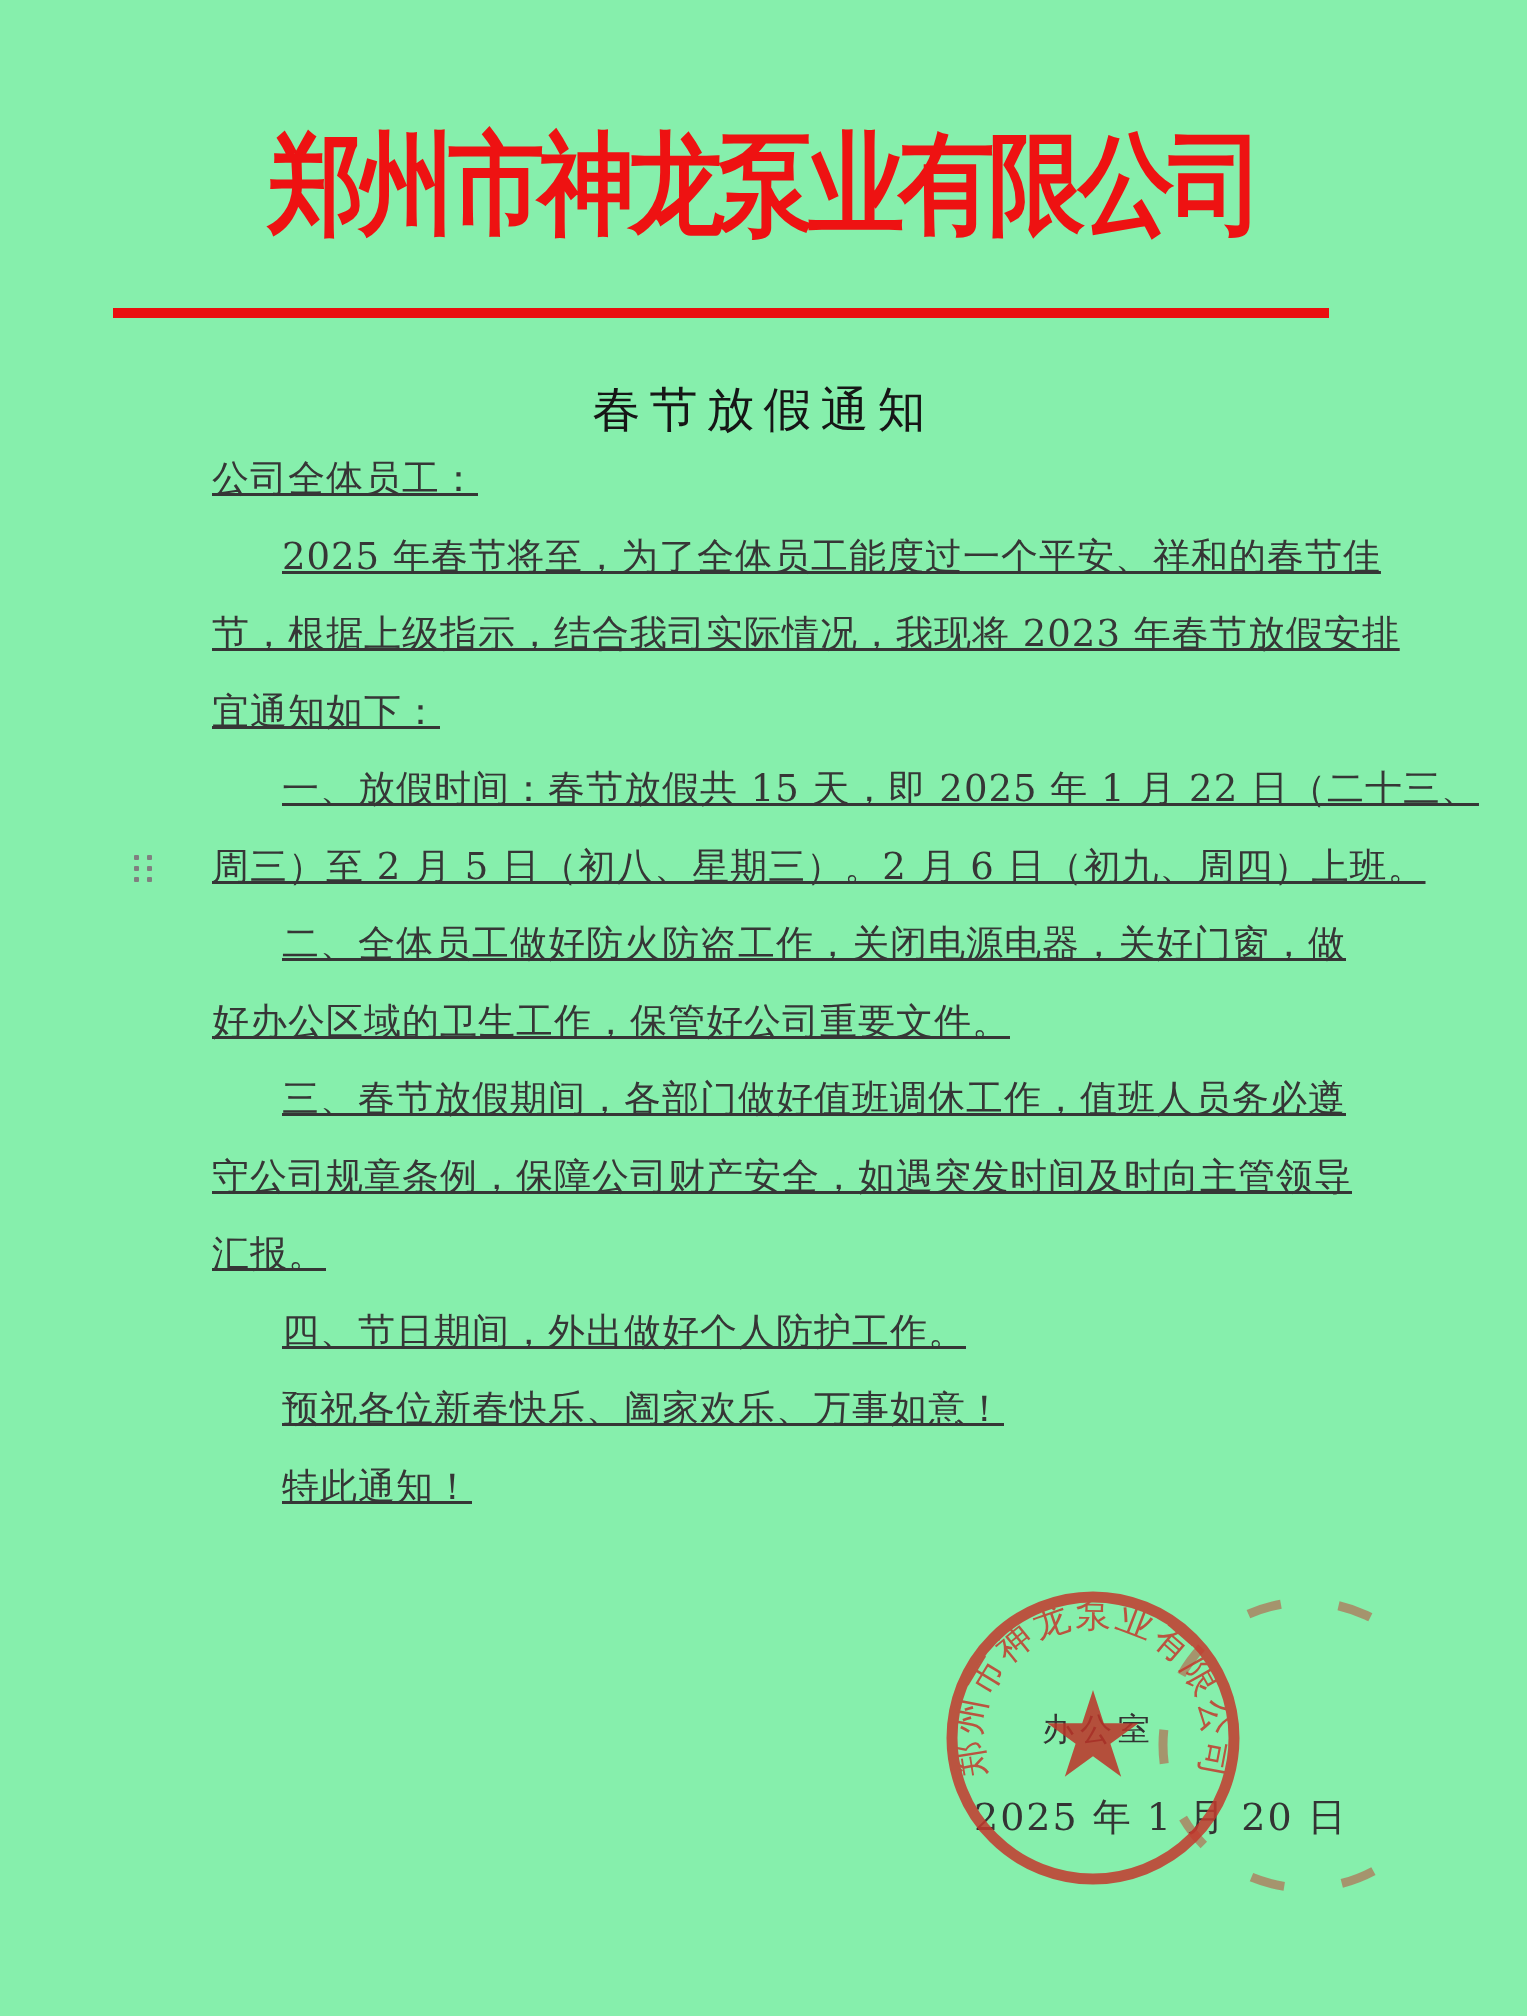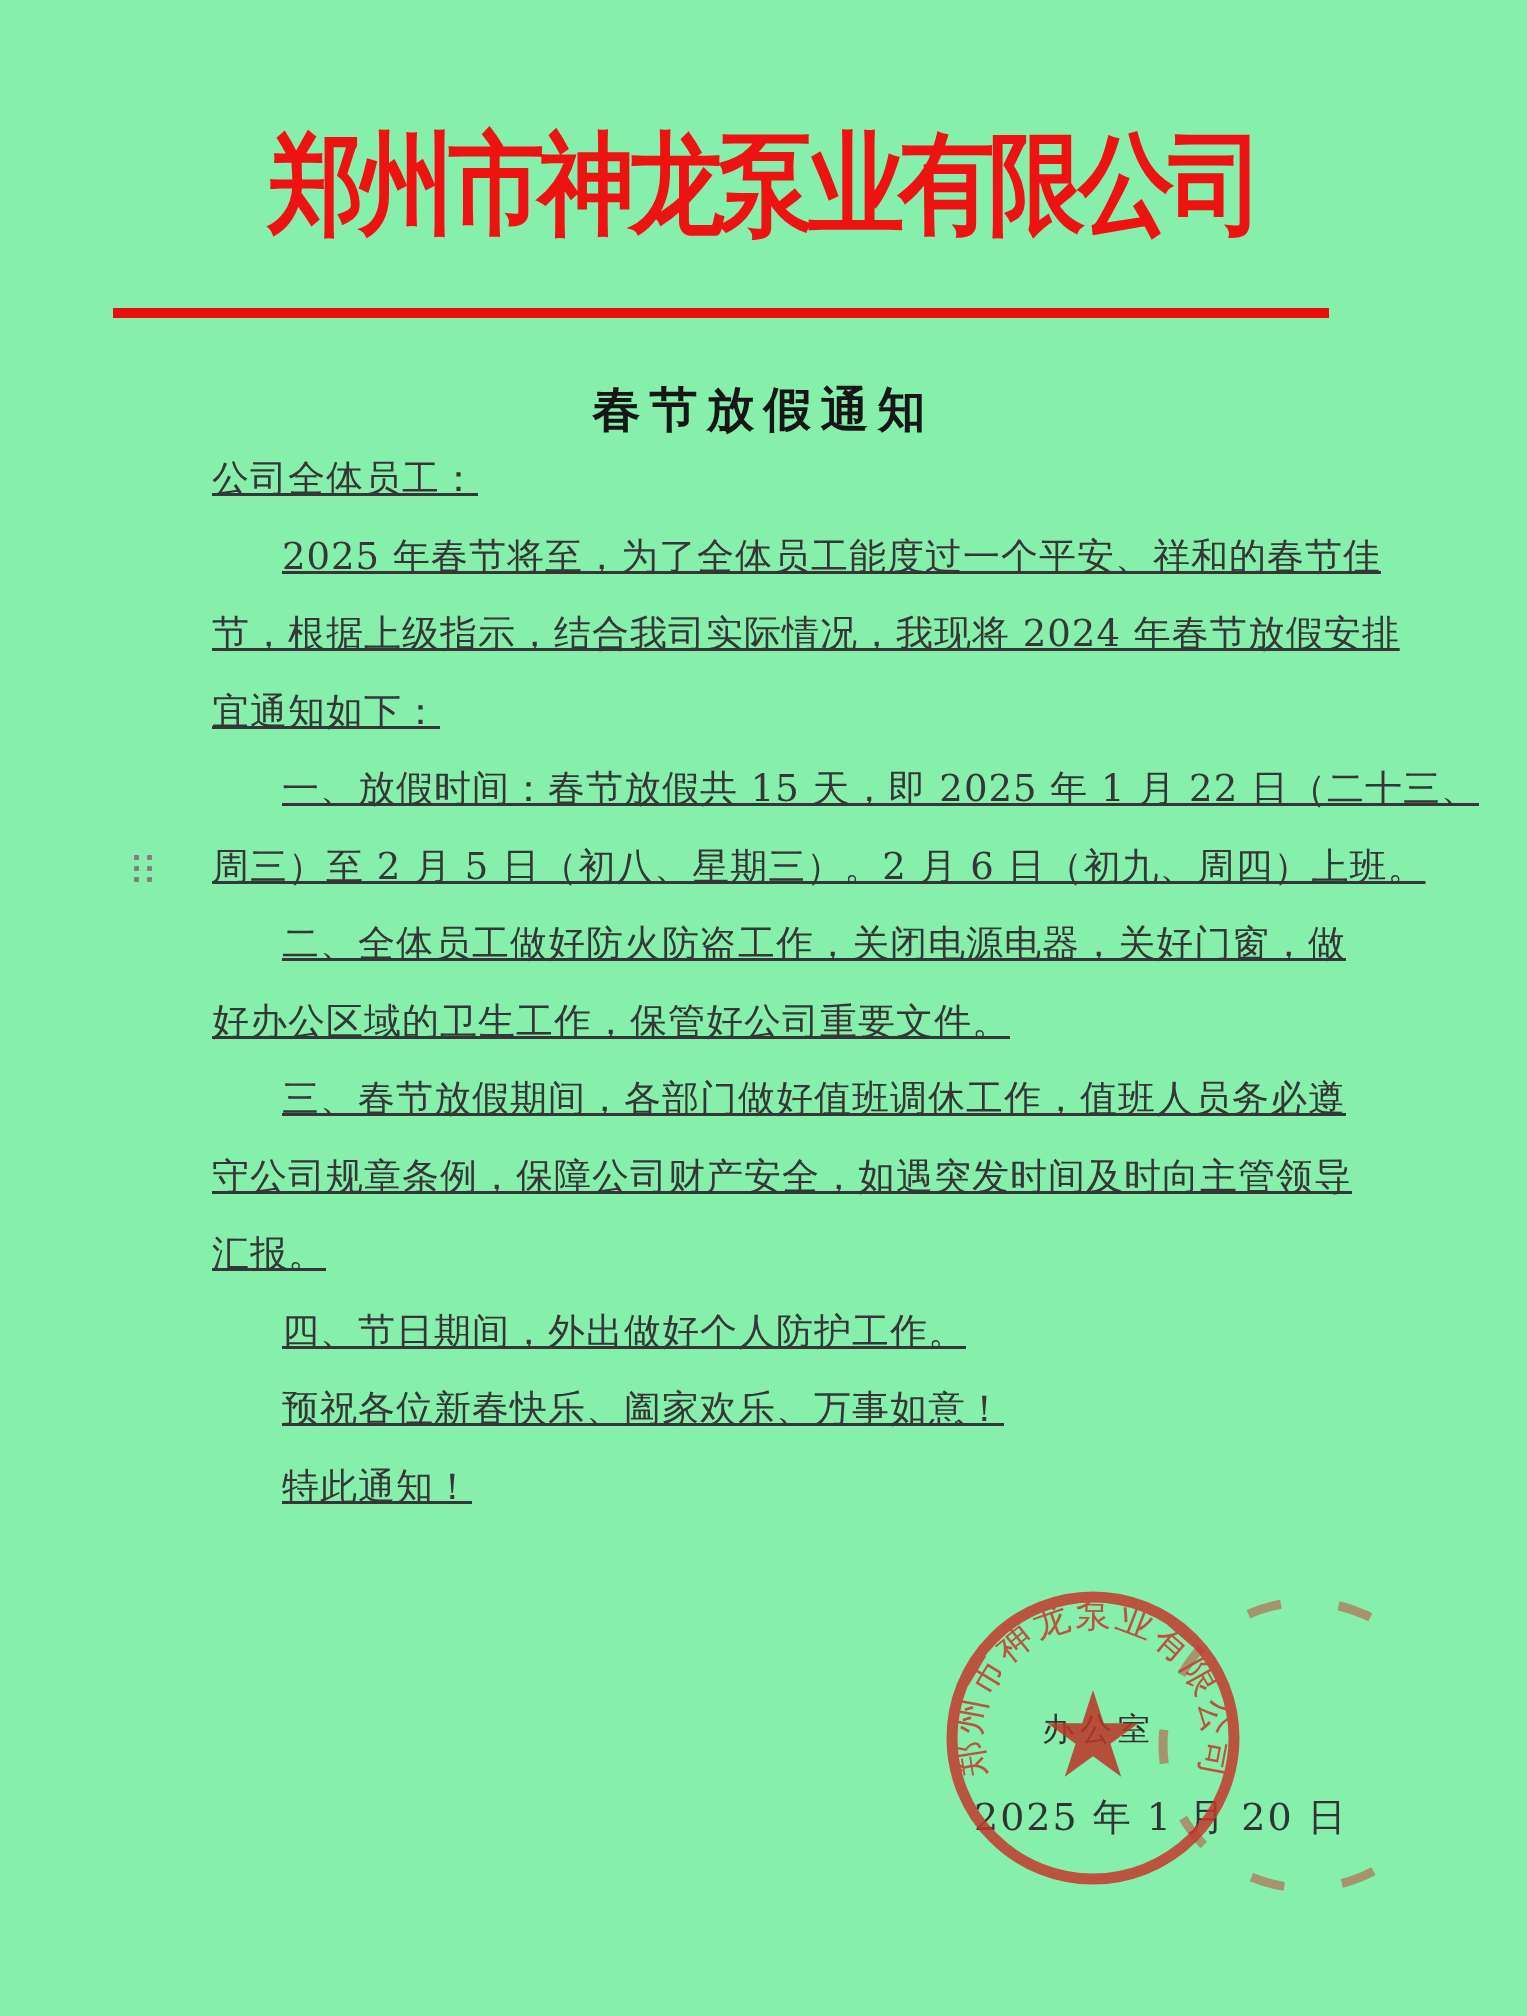--- a/index.html
+++ b/index.html
@@ -21,21 +21,21 @@
     white-space:nowrap;
   }
   .red-rule{
     position:absolute;left:113px;top:308px;
     width:1216px;height:10px;
     background:#ea0f0f;
   }
   .doc-title{
     position:absolute;left:0;right:0;top:378px;
     text-align:center;
-    font-size:48px;font-weight:700;
+    font-size:48px;font-weight:400;
     color:#161616;
     letter-spacing:9px;
     white-space:nowrap;
   }
   .body-lines{
     position:absolute;left:212px;top:440px;width:1065px;
   }
   .line{
     height:77.5px;line-height:77.5px;
     font-size:37px;color:#363636;
@@ -76,21 +76,21 @@
 
   <div class="company-title">郑州市神龙泵业有限公司</div>
 
   <div class="red-rule"></div>
 
   <div class="doc-title">春节放假通知</div>
 
   <div class="body-lines">
     <div class="line">公司全体员工：</div>
     <div class="line indent">2025 年春节将至，为了全体员工能度过一个平安、祥和的春节佳</div>
-    <div class="line">节，根据上级指示，结合我司实际情况，我现将 2024 年春节放假安排</div>
+    <div class="line">节，根据上级指示，结合我司实际情况，我现将 2023 年春节放假安排</div>
     <div class="line">宜通知如下：</div>
     <div class="line indent">一、放假时间：春节放假共 15 天，即 2025 年 1 月 22 日（二十三、</div>
     <div class="line">周三）至 2 月 5 日（初八、星期三）。2 月 6 日（初九、周四）上班。</div>
     <div class="line indent">二、全体员工做好防火防盗工作，关闭电源电器，关好门窗，做</div>
     <div class="line">好办公区域的卫生工作，保管好公司重要文件。</div>
     <div class="line indent">三、春节放假期间，各部门做好值班调休工作，值班人员务必遵</div>
     <div class="line">守公司规章条例，保障公司财产安全，如遇突发时间及时向主管领导</div>
     <div class="line">汇报。</div>
     <div class="line indent">四、节日期间，外出做好个人防护工作。</div>
     <div class="line indent">预祝各位新春快乐、阖家欢乐、万事如意！</div>

